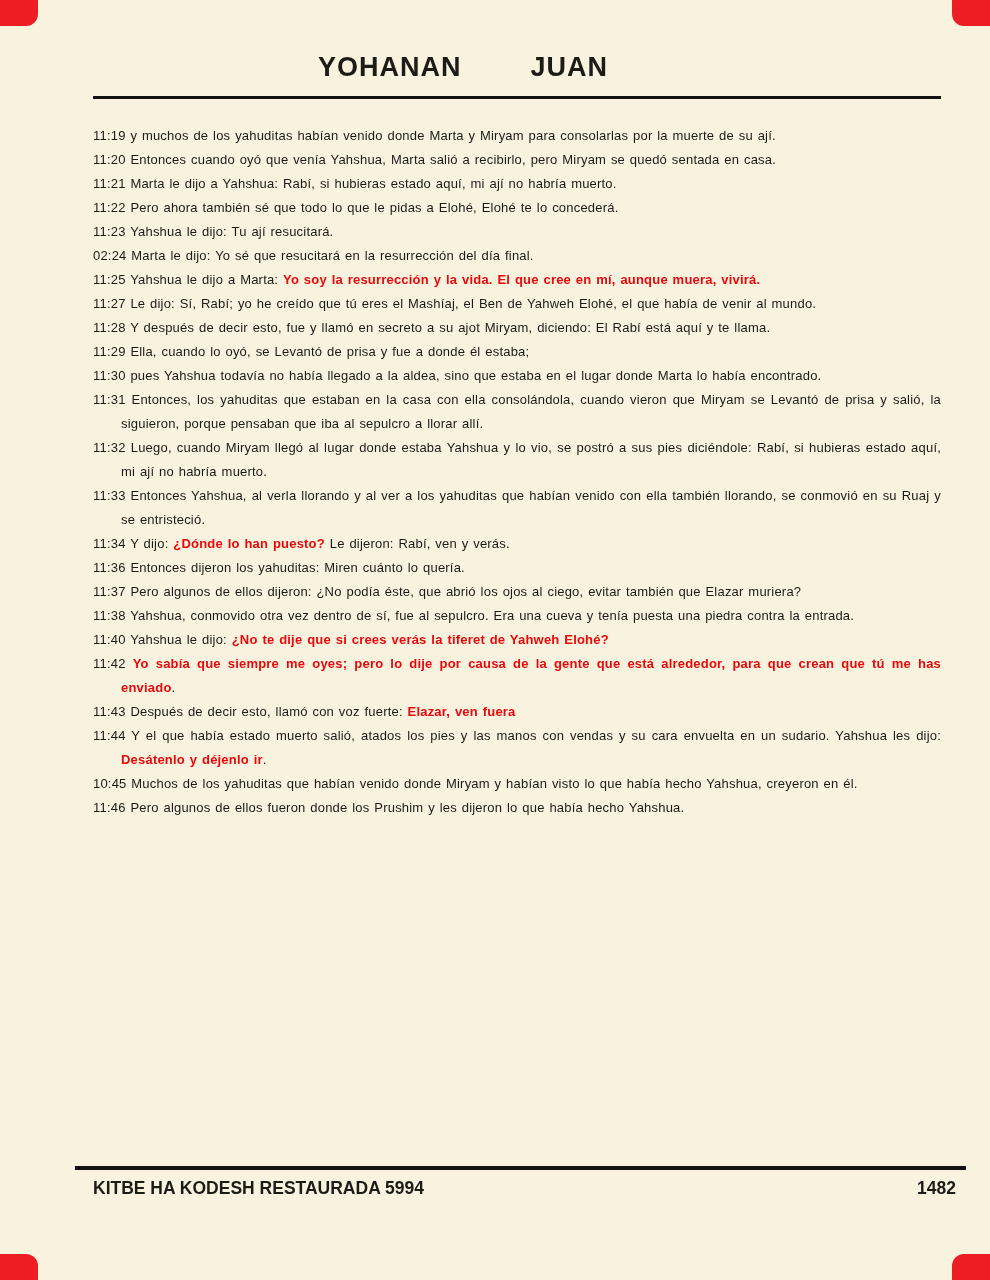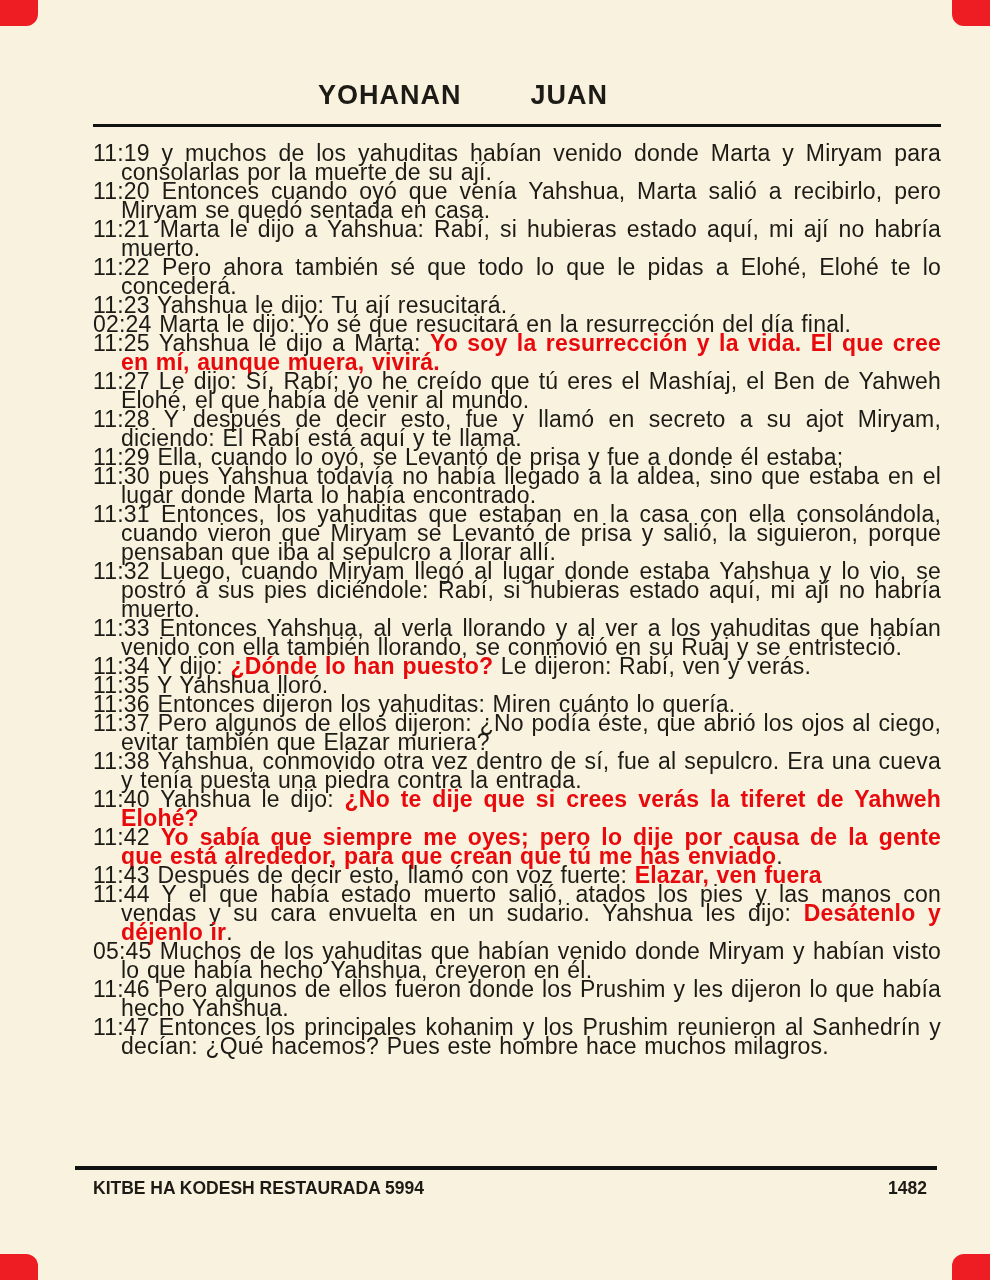--- a/index.html
+++ b/index.html
@@ -31,58 +31,58 @@
   .corner.tl{left:0;top:0;border-radius:0 0 12px 0;}
   .corner.tr{right:0;top:0;border-radius:0 0 0 12px;}
   .corner.bl{left:0;bottom:0;border-radius:0 12px 0 0;}
   .corner.br{right:0;bottom:0;border-radius:12px 0 0 0;}
 
   .main{
     position:absolute;
     left:93px;right:49px;top:0;
   }
   .header{
-    padding-top:80px;
+    padding-top:52px;
   }
   .title-row{
     display:flex;
     font-weight:bold;
     font-size:27px;
     letter-spacing:1px;
     line-height:30px;
   }
   .title-left{margin-left:225px;}
   .title-right{margin-left:69px;}
   .header-rule{
     margin-top:14px;
     height:0;
     border-top:3px solid #121212;
   }
 
   .verses{
-    margin-top:17px;
-    font-size:23px;
-    line-height:19px;
+    margin-top:25px;
+    font-size:13px;
+    line-height:24px;
     letter-spacing:0.2px;
     word-spacing:1px;
   }
   .verse{
     margin:0;
     padding-left:28px;
     text-indent:-28px;
     text-align:justify;
   }
   .seg.red{
     color:var(--red);
     font-weight:bold;
   }
 
   .footer{
     position:absolute;
-    left:75px;right:53px;top:1166px;
+    left:75px;right:24px;top:1166px;
     border-top:4px solid #121212;
   }
   .footer-row{
     display:flex;
     justify-content:space-between;
     padding:8px 10px 0 18px;
     font-weight:bold;
     font-size:17.5px;
   }
 </style>
@@ -115,31 +115,29 @@
         <p class="verse"><span class="vnum">02:24 </span><span class="seg">Marta le dijo: Yo sé que resucitará en la resurrección del día final.</span></p>
         <p class="verse"><span class="vnum">11:25 </span><span class="seg">Yahshua le dijo a Marta: </span><span class="seg red">Yo soy la resurrección y la vida. El que cree en mí, aunque muera, vivirá.</span></p>
         <p class="verse"><span class="vnum">11:27 </span><span class="seg">Le dijo: Sí, Rabí; yo he creído que tú eres el Mashíaj, el Ben de Yahweh Elohé, el que había de venir al mundo.</span></p>
         <p class="verse"><span class="vnum">11:28 </span><span class="seg">Y después de decir esto, fue y llamó en secreto a su ajot Miryam, diciendo: El Rabí está aquí y te llama.</span></p>
         <p class="verse"><span class="vnum">11:29 </span><span class="seg">Ella, cuando lo oyó, se Levantó de prisa y fue a donde él estaba;</span></p>
         <p class="verse"><span class="vnum">11:30 </span><span class="seg">pues Yahshua todavía no había llegado a la aldea, sino que estaba en el lugar donde Marta lo había encontrado.</span></p>
         <p class="verse"><span class="vnum">11:31 </span><span class="seg">Entonces, los yahuditas que estaban en la casa con ella consolándola, cuando vieron que Miryam se Levantó de prisa y salió, la siguieron, porque pensaban que iba al sepulcro a llorar allí.</span></p>
         <p class="verse"><span class="vnum">11:32 </span><span class="seg">Luego, cuando Miryam llegó al lugar donde estaba Yahshua y lo vio, se postró a sus pies diciéndole: Rabí, si hubieras estado aquí, mi ají no habría muerto.</span></p>
         <p class="verse"><span class="vnum">11:33 </span><span class="seg">Entonces Yahshua, al verla llorando y al ver a los yahuditas que habían venido con ella también llorando, se conmovió en su Ruaj y se entristeció.</span></p>
         <p class="verse"><span class="vnum">11:34 </span><span class="seg">Y dijo: </span><span class="seg red">¿Dónde lo han puesto?</span><span class="seg"> Le dijeron: Rabí, ven y verás.</span></p>
-        <p class="verse"><span class="vnum">11:35 </span><span class="seg">Y Yahshua lloró.</span></p>
         <p class="verse"><span class="vnum">11:36 </span><span class="seg">Entonces dijeron los yahuditas: Miren cuánto lo quería.</span></p>
         <p class="verse"><span class="vnum">11:37 </span><span class="seg">Pero algunos de ellos dijeron: ¿No podía éste, que abrió los ojos al ciego, evitar también que Elazar muriera?</span></p>
         <p class="verse"><span class="vnum">11:38 </span><span class="seg">Yahshua, conmovido otra vez dentro de sí, fue al sepulcro. Era una cueva y tenía puesta una piedra contra la entrada.</span></p>
         <p class="verse"><span class="vnum">11:40 </span><span class="seg">Yahshua le dijo: </span><span class="seg red">¿No te dije que si crees verás la tiferet de Yahweh Elohé?</span></p>
         <p class="verse"><span class="vnum">11:42 </span><span class="seg red">Yo sabía que siempre me oyes; pero lo dije por causa de la gente que está alrededor, para que crean que tú me has enviado</span><span class="seg">.</span></p>
         <p class="verse"><span class="vnum">11:43 </span><span class="seg">Después de decir esto, llamó con voz fuerte: </span><span class="seg red">Elazar, ven fuera</span></p>
         <p class="verse"><span class="vnum">11:44 </span><span class="seg">Y el que había estado muerto salió, atados los pies y las manos con vendas y su cara envuelta en un sudario. Yahshua les dijo: </span><span class="seg red">Desátenlo y déjenlo ir</span><span class="seg">.</span></p>
-        <p class="verse"><span class="vnum">05:45 </span><span class="seg">Muchos de los yahuditas que habían venido donde Miryam y habían visto lo que había hecho Yahshua, creyeron en él.</span></p>
+        <p class="verse"><span class="vnum">10:45 </span><span class="seg">Muchos de los yahuditas que habían venido donde Miryam y habían visto lo que había hecho Yahshua, creyeron en él.</span></p>
         <p class="verse"><span class="vnum">11:46 </span><span class="seg">Pero algunos de ellos fueron donde los Prushim y les dijeron lo que había hecho Yahshua.</span></p>
-        <p class="verse"><span class="vnum">11:47 </span><span class="seg">Entonces los principales kohanim y los Prushim reunieron al Sanhedrín y decían: ¿Qué hacemos? Pues este hombre hace muchos milagros.</span></p>
       </div>
 
   </div>
 
   <div class="footer">
     <div class="footer-row">
       <span>KITBE HA KODESH RESTAURADA  5994</span>
       <span>1482</span>
     </div>
   </div>

